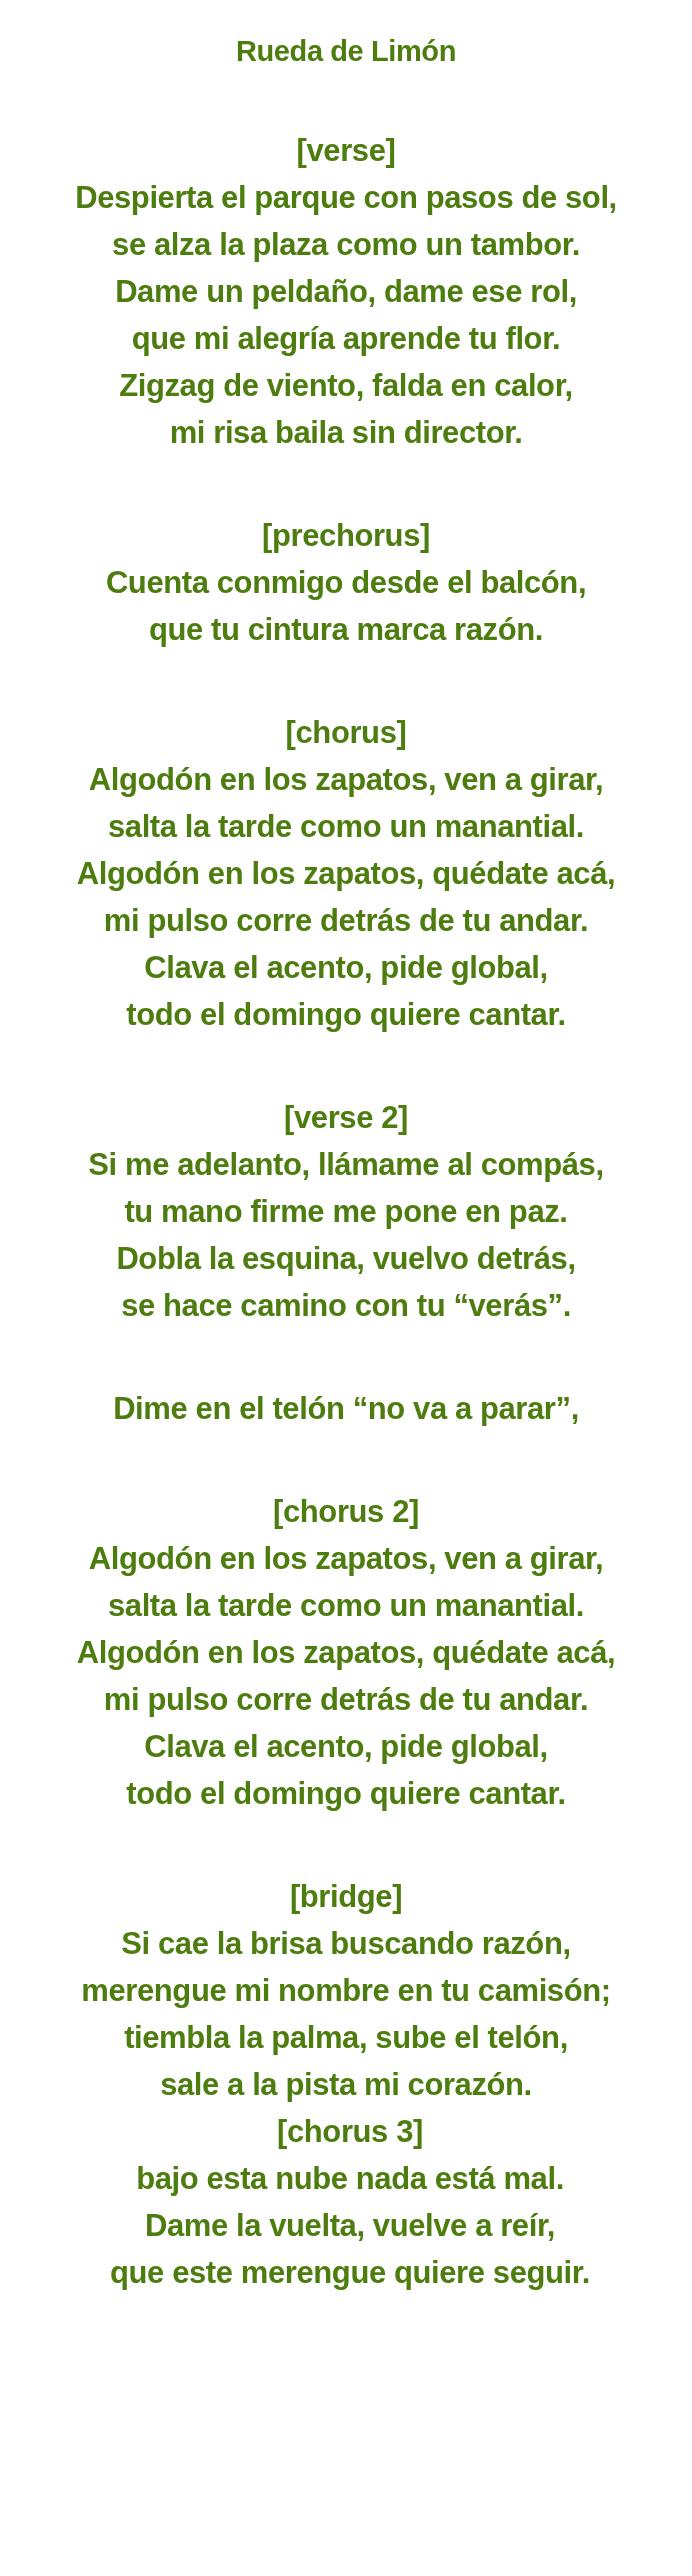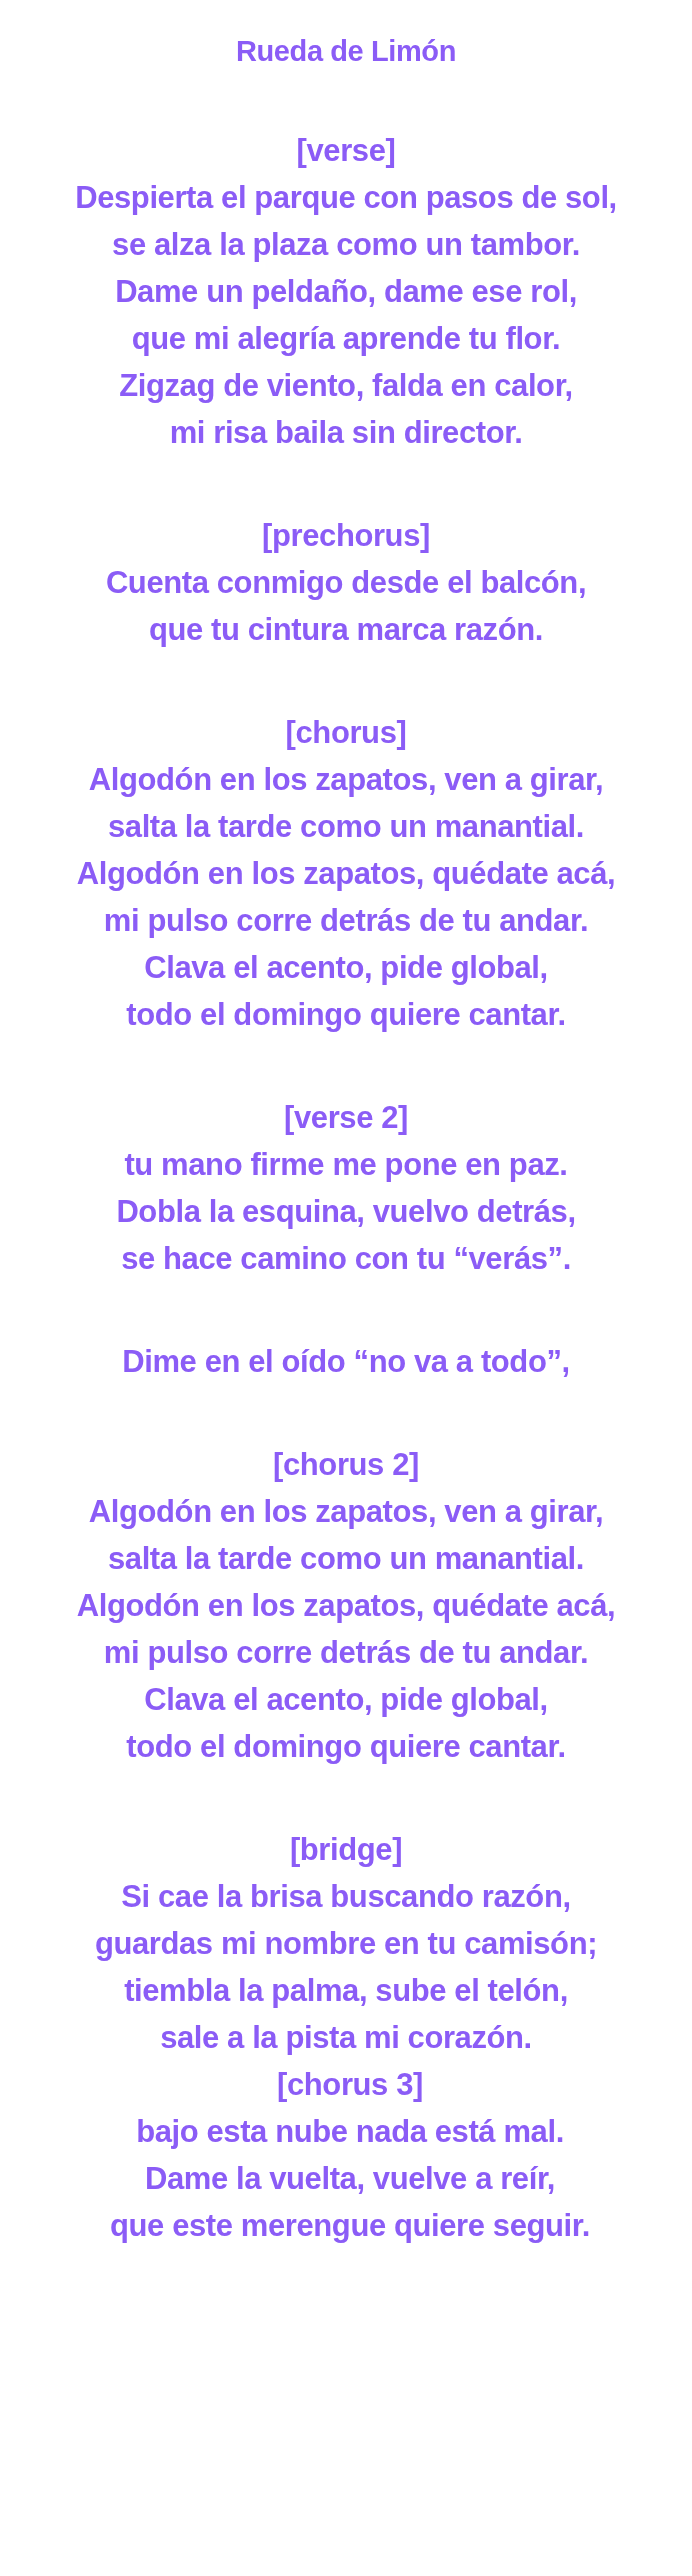--- a/index.html
+++ b/index.html
@@ -8,21 +8,21 @@
     background: #ffffff;
     font-family: "Liberation Sans", sans-serif;
   }
   .page {
     width: 692px;
     height: 2576px;
     background: #ffffff;
     padding-top: 32px;
     box-sizing: border-box;
     text-align: center;
-    color: #8b5cf6;
+    color: #4d7c0f;
     overflow: hidden;
   }
   .title {
     font-size: 29px;
     line-height: 39px;
     font-weight: 700;
     letter-spacing: -0.4px;
   }
   .section {
     margin-top: 56px;
@@ -68,43 +68,44 @@
     <div class="lyric-line">Algodón en los zapatos, ven a girar,</div>
     <div class="lyric-line">salta la tarde como un manantial.</div>
     <div class="lyric-line">Algodón en los zapatos, quédate acá,</div>
     <div class="lyric-line">mi pulso corre detrás de tu andar.</div>
     <div class="lyric-line">Clava el acento, pide global,</div>
     <div class="lyric-line">todo el domingo quiere cantar.</div>
   </div>
 
   <div class="section">
     <div class="section-label">[verse 2]</div>
+    <div class="lyric-line">Si me adelanto, llámame al compás,</div>
     <div class="lyric-line">tu mano firme me pone en paz.</div>
     <div class="lyric-line">Dobla la esquina, vuelvo detrás,</div>
     <div class="lyric-line">se hace camino con tu “verás”.</div>
   </div>
 
   <div class="section">
-    <div class="lyric-line">Dime en el oído “no va a todo”,</div>
+    <div class="lyric-line">Dime en el telón “no va a parar”,</div>
   </div>
 
   <div class="section">
     <div class="section-label">[chorus 2]</div>
     <div class="lyric-line">Algodón en los zapatos, ven a girar,</div>
     <div class="lyric-line">salta la tarde como un manantial.</div>
     <div class="lyric-line">Algodón en los zapatos, quédate acá,</div>
     <div class="lyric-line">mi pulso corre detrás de tu andar.</div>
     <div class="lyric-line">Clava el acento, pide global,</div>
     <div class="lyric-line">todo el domingo quiere cantar.</div>
   </div>
 
   <div class="section">
     <div class="section-label">[bridge]</div>
     <div class="lyric-line">Si cae la brisa buscando razón,</div>
-    <div class="lyric-line">guardas mi nombre en tu camisón;</div>
+    <div class="lyric-line">merengue mi nombre en tu camisón;</div>
     <div class="lyric-line">tiembla la palma, sube el telón,</div>
     <div class="lyric-line">sale a la pista mi corazón.</div>
   </div>
 
   <div class="section no-gap">
     <div class="section-label">[chorus 3]</div>
     <div class="lyric-line">bajo esta nube nada está mal.</div>
     <div class="lyric-line">Dame la vuelta, vuelve a reír,</div>
     <div class="lyric-line">que este merengue quiere seguir.</div>
   </div>

